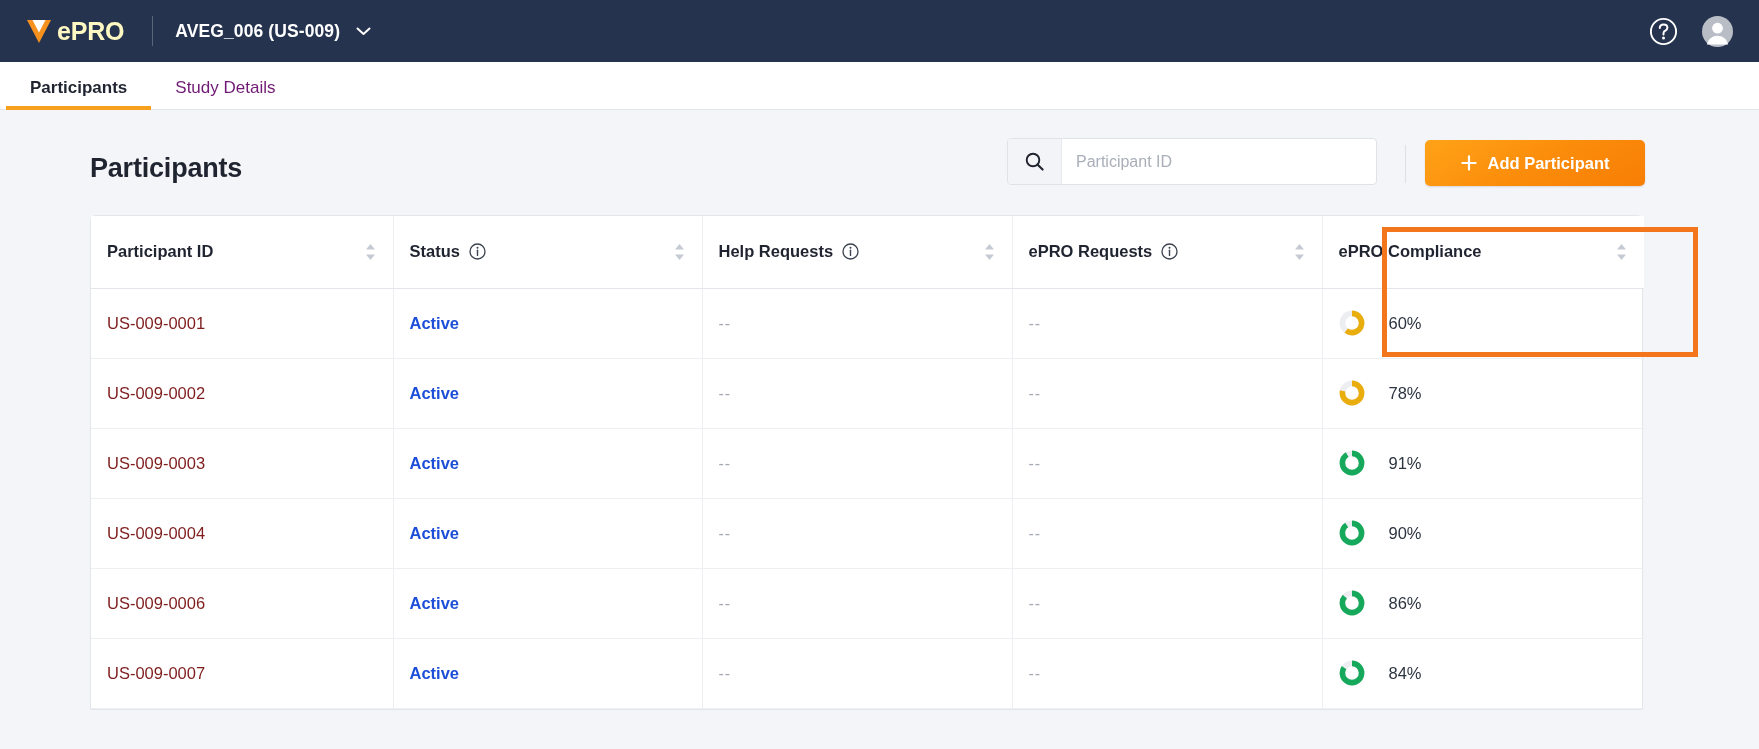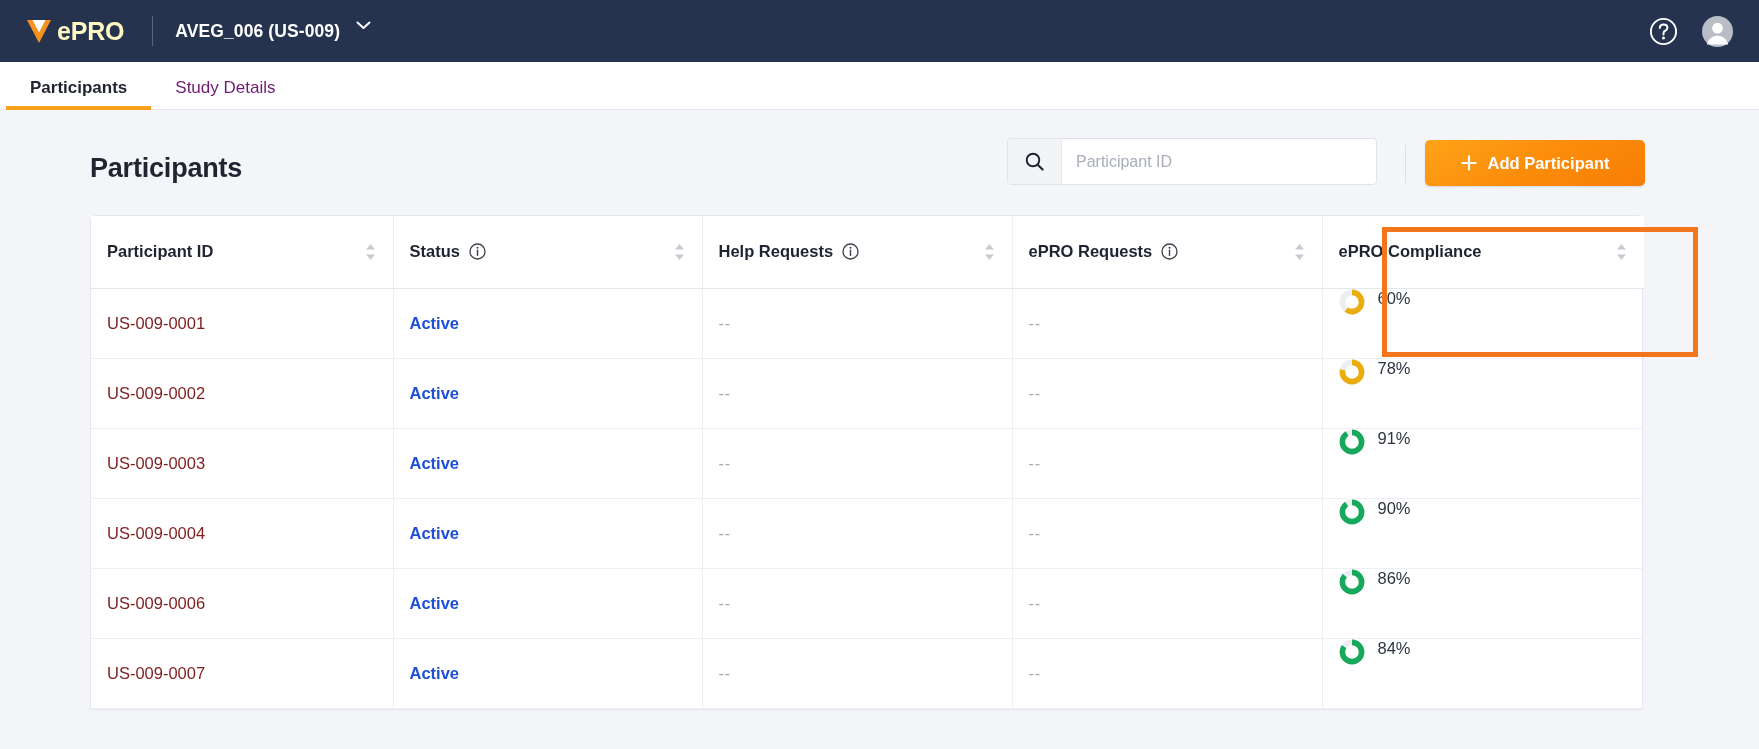--- a/index.html
+++ b/index.html
@@ -39,21 +39,21 @@
     line-height: 1;
     margin-left: -1px;
   }
   .brand-divider {
     width: 1px; height: 30px;
     background: #5a6579;
     margin: 0 22px 0 28px;
   }
   .study-selector {
     display: flex;
-    align-items: flex-start;
+    align-items: center;
     gap: 16px;
     cursor: pointer;
   }
   .study-name {
     color: #ffffff;
     font-size: 17.5px;
     font-weight: 700;
     letter-spacing: 0.1px;
   }
   .chevron-down {
@@ -266,22 +266,22 @@
   .pid-link {
     color: #7f1d1d;
     text-decoration: none;
     font-size: 16.5px;
     cursor: pointer;
   }
   .status-cell { font-weight: 700; color: #1d4ed8; }
   .dash { color: #a5aab4; font-size: 16px; letter-spacing: 1px; }
   .compliance-cell {
     display: flex;
-    align-items: flex-start;
-    gap: 13px;
+    align-items: center;
+    gap: 24px;
     height: 69px;
   }
   .ring { width: 26px; height: 26px; display: block; flex: none; }
   .pct { font-size: 16.5px; color: #2c3440; font-weight: 400; }
 
   
   col.c-pid   { width: 302px; }
   col.c-stat  { width: 309px; }
   col.c-help  { width: 310px; }
   col.c-warn  { width: 310px; }

